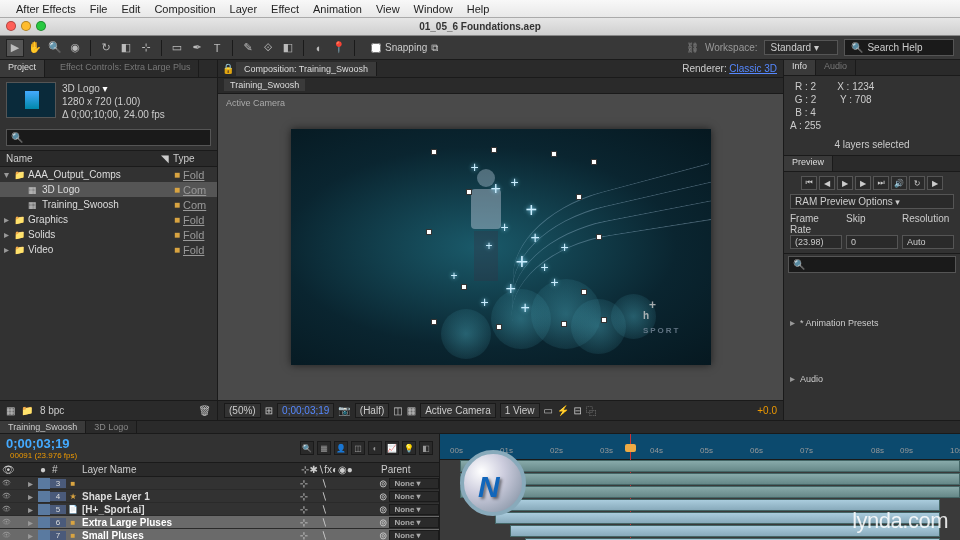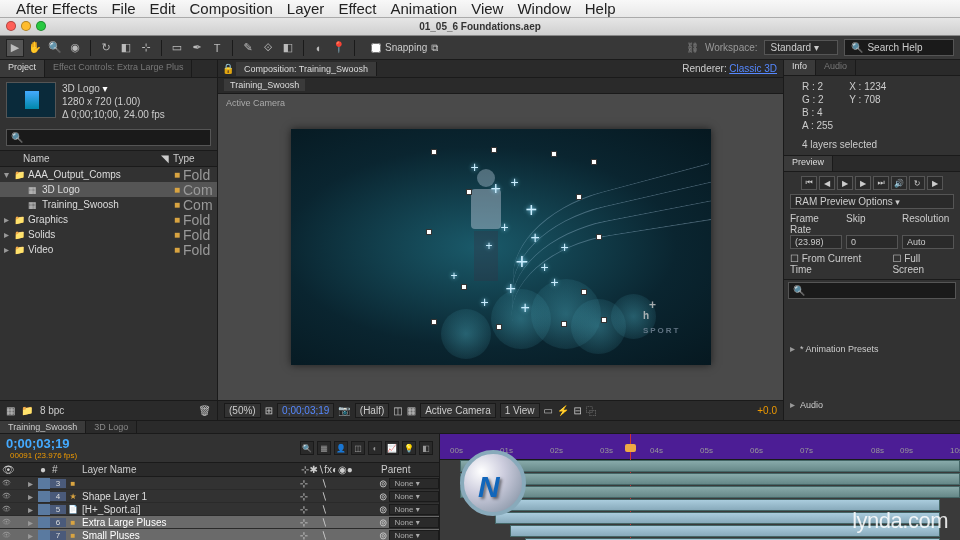--- a/index.html
+++ b/index.html
@@ -1,54 +1,54 @@
 <!DOCTYPE html>
 <html><head>
 <meta charset="utf-8">
 <style>
 * { margin: 0; padding: 0; box-sizing: border-box; font-family: "Lucida Grande", Arial, sans-serif; font-size: 10px; color: #ccc; }
 body { background: #2a2a2a; width: 960px; height: 540px; overflow: hidden; position: relative; }
 .menubar { background: linear-gradient(#f8f8f8,#e8e8e8); height: 18px; display: flex; align-items: center; padding: 0 8px; border-bottom: 1px solid #aaa; }
 .menubar .apple { font-size: 12px; color: #333; margin-right: 8px; }
-.menubar .mi { color: #222; font-size: 15px; margin-right: 14px; cursor: default; }
+.menubar .mi { color: #222; font-size: 11px; margin-right: 14px; cursor: default; }
 .titlebar { background: linear-gradient(#e6e6e6,#cfcfcf); height: 18px; display: flex; align-items: center; justify-content: center; position: relative; border-bottom: 1px solid #888; font-weight: bold; }
 .traffic { position: absolute; left: 6px; top: 3px; display: flex; gap: 5px; }
 .traffic div { width: 10px; height: 10px; border-radius: 50%; border: 1px solid rgba(0,0,0,0.3); }
 .tl-red { background: #ff5f57; } .tl-yel { background: #febc2e; } .tl-grn { background: #28c840; }
 .titlebar span { color: #333; font-size: 10px; }
 .toolbar { background: #383838; height: 24px; display: flex; align-items: center; padding: 0 6px; border-bottom: 1px solid #1a1a1a; gap: 2px; }
 .tool { width: 18px; height: 18px; display: flex; align-items: center; justify-content: center; color: #bbb; font-size: 11px; border: 1px solid transparent; }
 .tool.sel { background: #555; border: 1px solid #222; }
 .sep { width: 1px; height: 16px; background: #1a1a1a; margin: 0 4px; }
 .snap { display: flex; align-items: center; gap: 4px; margin-left: 10px; color: #aaa; }
 .snap input { width: 10px; height: 10px; }
 .workspace-bar { margin-left: auto; display: flex; align-items: center; gap: 6px; }
 .ws-label { color: #999; }
 .ws-drop { background: #2a2a2a; border: 1px solid #555; padding: 1px 18px 1px 6px; color: #ccc; position: relative; }
 .search { background: #1a1a1a; border: 1px solid #555; padding: 2px 6px; color: #888; width: 110px; display: flex; align-items: center; gap: 4px; }
 .main { display: flex; height: 360px; }
 .left-col { width: 218px; background: #323232; border-right: 1px solid #1a1a1a; display: flex; flex-direction: column; }
 .panel-tabs { display: flex; background: #2a2a2a; height: 18px; border-bottom: 1px solid #1a1a1a; }
 .ptab { padding: 2px 8px; background: #3a3a3a; border-right: 1px solid #1a1a1a; font-size: 9px; color: #ddd; }
-.ptab.dim { color: #777; background: #2a2a2a; }
+.ptab.dim { color: #777; background: #2a2a2a; margin-left: 7px; }
 .proj-head { padding: 4px 6px; display: flex; gap: 6px; }
 .thumb { width: 50px; height: 36px; background: #0a2a3a; border: 1px solid #555; position: relative; }
 .thumb::after { content: ""; position: absolute; left: 18px; top: 8px; width: 14px; height: 18px; background: linear-gradient(#4af,#08a); }
 .proj-info { font-size: 9px; color: #ccc; line-height: 1.3; }
 .proj-info .pname { color: #fff; }
 .proj-search { margin: 4px 6px; background: #1a1a1a; border: 1px solid #555; padding: 2px 4px; color: #777; display: flex; align-items: center; gap: 4px; }
 .proj-cols { display: flex; background: #2a2a2a; padding: 2px 6px; border-top: 1px solid #1a1a1a; border-bottom: 1px solid #1a1a1a; font-size: 9px; color: #999; }
-.proj-cols .cn { flex: 1; margin-left: 17px; } .proj-cols .ct { width: 38px; text-align: left; }
+.proj-cols .cn { flex: 1; } .proj-cols .ct { width: 38px; text-align: left; }
 .proj-list { flex: 1; overflow: hidden; }
 .prow { display: flex; align-items: center; padding: 1px 4px; height: 15px; font-size: 9px; }
 .prow .twist { width: 10px; color: #999; }
 .prow .picon { width: 14px; font-size: 9px; }
 .prow .pn { flex: 1; color: #ddd; }
 .prow .dot { width: 12px; text-align: center; color: #d9a441; }
-.prow .pty { width: 30px; color: #999; font-size: 14px; }
+.prow .pty { width: 30px; color: #999; font-size: 11px; text-decoration: underline; }
 .prow.sel { background: #555; }
 .prow.child { padding-left: 18px; }
 .proj-foot { height: 20px; background: #2a2a2a; border-top: 1px solid #1a1a1a; display: flex; align-items: center; padding: 0 6px; gap: 6px; color: #999; font-size: 9px; }
 .center-col { flex: 1; background: #323232; display: flex; flex-direction: column; border-right: 1px solid #1a1a1a; }
 .comp-tabs { display: flex; background: #2a2a2a; height: 18px; border-bottom: 1px solid #1a1a1a; align-items: center; padding-left: 4px; }
 .ctab-icon { width: 14px; color: #999; }
 .ctab { padding: 2px 8px; background: #3a3a3a; font-size: 9px; color: #ddd; border-right: 1px solid #1a1a1a; }
 .renderer { margin-left: auto; margin-right: 6px; font-size: 9px; color: #aaa; }
 .renderer .rv { color: #58f; text-decoration: underline; }
 .comp-sub { background: #2a2a2a; height: 16px; padding: 1px 6px; border-bottom: 1px solid #1a1a1a; }
@@ -69,21 +69,21 @@
 .logo-h .sp { font-size: 8px; display: block; letter-spacing: 2px; color: #789; }
 .viewer-foot { height: 20px; background: #2a2a2a; border-top: 1px solid #1a1a1a; display: flex; align-items: center; padding: 0 6px; gap: 4px; font-size: 9px; color: #aaa; }
 .vf-item { padding: 1px 4px; background: #333; border: 1px solid #1a1a1a; }
 .vf-time { color: #58f; }
 .vf-exp { color: #e90; margin-left: auto; }
 .right-col { width: 176px; background: #323232; display: flex; flex-direction: column; }
 .rpanel { border-bottom: 1px solid #1a1a1a; }
 .rpanel .rtabs { display: flex; background: #2a2a2a; height: 16px; border-bottom: 1px solid #1a1a1a; }
 .rtab { padding: 1px 8px; font-size: 9px; color: #ddd; background: #3a3a3a; border-right: 1px solid #1a1a1a; }
 .rtab.dim { color: #777; background: #2a2a2a; }
-.info-body { padding: 4px 18px; font-size: 9px; color: #aaa; line-height: 1.3; }
+.info-body { padding: 4px 6px; font-size: 9px; color: #aaa; line-height: 1.3; text-align: center; }
 .info-rgba { display: flex; gap: 16px; }
 .preview-body { padding: 4px 6px; }
 .pv-ctrl { display: flex; gap: 2px; justify-content: center; margin-bottom: 4px; }
 .pv-btn { width: 16px; height: 14px; background: #2a2a2a; border: 1px solid #555; display: flex; align-items: center; justify-content: center; font-size: 8px; color: #ccc; }
 .pv-drop { background: #2a2a2a; border: 1px solid #555; padding: 1px 4px; font-size: 9px; margin-bottom: 4px; }
 .pv-row { display: flex; gap: 4px; font-size: 8px; color: #999; }
 .pv-row > div { flex: 1; }
 .pv-row .inp { background: #2a2a2a; border: 1px solid #555; padding: 1px 4px; color: #ccc; font-size: 9px; }
 .pv-checks { display: flex; gap: 8px; margin-top: 4px; font-size: 8px; color: #999; }
 .ep-body { padding: 2px 4px; }
@@ -105,28 +105,28 @@
 .tl-cols > div { padding: 0 2px; }
 .layers { flex: 1; overflow: hidden; }
 .lrow { display: flex; align-items: center; height: 13px; font-size: 9px; border-bottom: 1px solid #2a2a2a; }
 .lrow.sel { background: #6a6a6a; }
 .lrow .vis { width: 28px; display: flex; gap: 1px; padding-left: 2px; }
 .lrow .vis span { width: 8px; height: 8px; font-size: 7px; color: #999; }
 .lrow .tw { width: 10px; color: #999; }
 .lrow .lcol { width: 12px; height: 11px; }
 .lrow .lnum { width: 16px; text-align: center; color: #ddd; background: #4a5a7a; font-size: 8px; }
 .lrow .licon { width: 14px; text-align: center; font-size: 8px; color: #d9a441; }
-.lrow .lname { flex: 1; color: #ddd; padding-left: 2px; }
+.lrow .lname { flex: 1; color: #ddd; padding-left: 2px; font-weight: bold; }
 .lrow.sel .lname { color: #fff; }
 .lrow .ltog { width: 80px; display: flex; gap: 0; font-size: 8px; color: #999; }
 .lrow .ltog span { width: 10px; text-align: center; }
 .lrow .lpar { width: 60px; display: flex; align-items: center; gap: 2px; }
-.lrow .lpar .pd { background: #2a2a2a; border: 1px solid #1a1a1a; padding: 0 4px; font-size: 8px; color: #aaa; flex: 1; }
+.lrow .lpar .pd { background: #2a2a2a; border: 1px solid #1a1a1a; padding: 0 4px; font-size: 8px; color: #aaa; flex: 1; font-weight: bold; }
 .tl-right { flex: 1; background: #3a3a3a; position: relative; }
-.ruler { height: 26px; background: #4c1d95; border-bottom: 1px solid #1a1a1a; position: relative; }
+.ruler { height: 26px; background: #0c4a6e; border-bottom: 1px solid #1a1a1a; position: relative; }
 .tick { position: absolute; top: 12px; font-size: 8px; color: #999; }
 .playhead { position: absolute; top: 0; bottom: 0; width: 1px; background: #c33; }
 .playhead::before { content: ""; position: absolute; top: 10px; left: -5px; width: 11px; height: 8px; background: #ea4; border-radius: 2px; }
 .bars { position: relative; }
 .bar { position: absolute; height: 12px; background: linear-gradient(#8aa,#688); border: 1px solid #466; }
 .watermark { position: absolute; right: 12px; bottom: 6px; font-size: 22px; color: #fff; opacity: 0.85; font-family: Arial; letter-spacing: -0.5px; }
 .mc-logo { position: absolute; left: 460px; bottom: 20px; width: 70px; height: 70px; }
 .mc-ring { width: 66px; height: 66px; border: 4px solid #8ab; border-radius: 50%; background: radial-gradient(circle at 30% 30%, #fff, #ccd 40%, #789); position: relative; }
 .mc-m { position: absolute; top: 16px; left: 14px; font-size: 30px; font-weight: bold; color: #16b; font-style: italic; text-shadow: 2px 2px 3px rgba(0,0,0,0.5); }
 </style>
@@ -391,24 +391,20 @@
         <div class="pv-row">
           <div>Frame Rate</div>
           <div>Skip</div>
           <div>Resolution</div>
         </div>
         <div class="pv-row">
           <div class="inp">(23.98)</div>
           <div class="inp">0</div>
           <div class="inp">Auto</div>
         </div>
-        <div class="pv-checks">
-          <span>☐ <span>From Current Time</span></span>
-          <span>☐ <span>Full Screen</span></span>
-        </div>
       </div>
     </div>
     <div class="rpanel" style="flex:1">
       <div class="ep-body">
         <div class="ep-search">
             <span>🔍</span>
           </div>
         <div id="ep-list">
             <div class="ep-item"><span class="tw">▸</span>* Animation Presets</div>
             <div class="ep-item"><span class="tw">▸</span>Audio</div>

